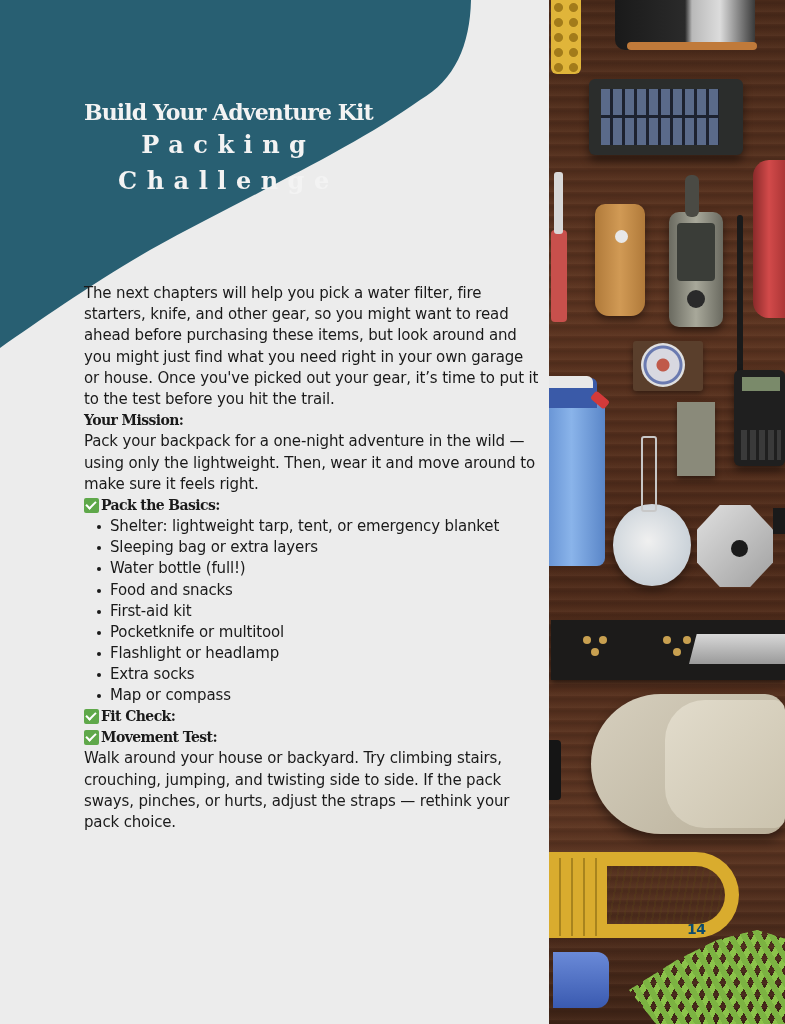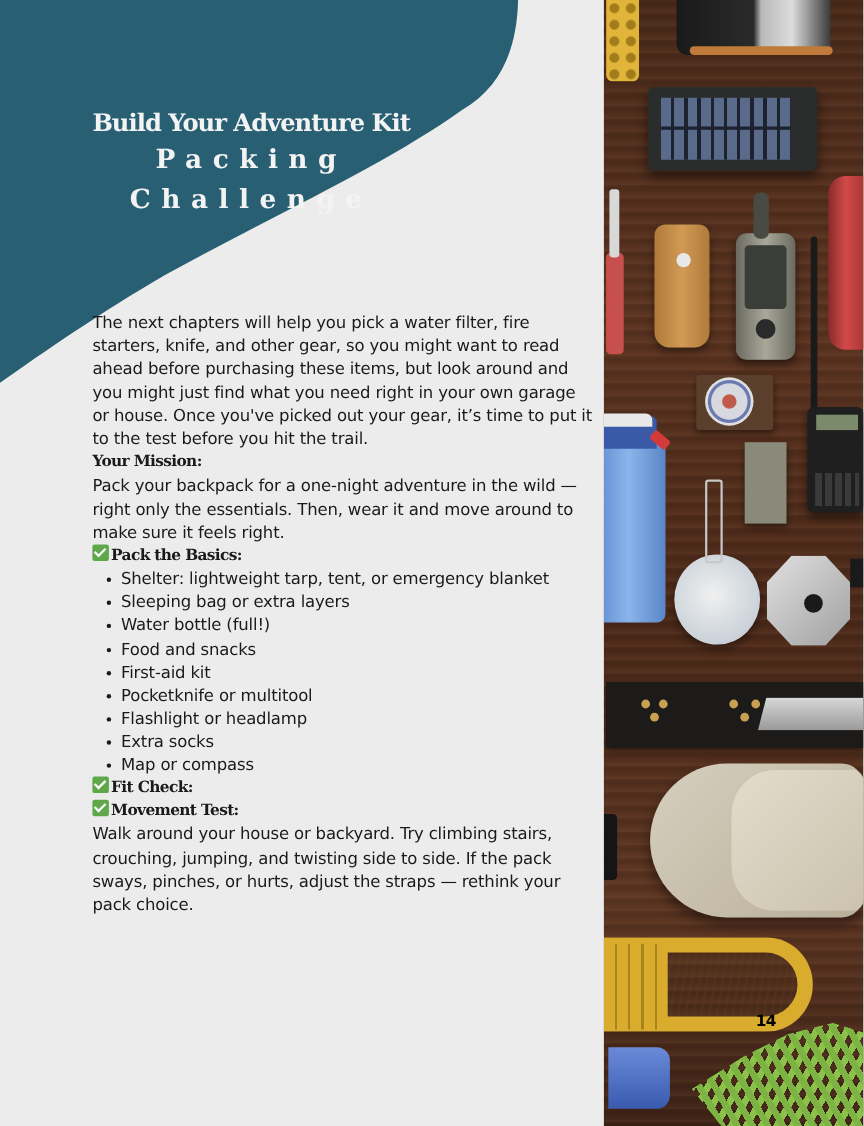--- a/index.html
+++ b/index.html
@@ -25,21 +25,21 @@
   }
 
   .content {
     position:absolute; left:84px; top:283px; width:458px;
     font-size:15px; line-height:21.2px; letter-spacing:-0.15px;
   }
   .content p { margin:0; }
   .heading {
     font-family:"DejaVu Serif", serif; font-weight:bold;
     font-size:14px; letter-spacing:-0.6px; line-height:21.2px;
-    display:flex; 
+    display:flex; align-items:center;
   }
   .check {
     display:inline-block; width:15px; height:15px; background:#5fa84a;
     border-radius:2px; margin-right:2px; position:relative; flex:none;
   }
   .check::after {
     content:""; position:absolute; left:4px; top:1px; width:4px; height:8px;
     border:solid #fff; border-width:0 2.5px 2.5px 0; transform:rotate(45deg);
   }
   ul.basics { margin:0; padding:0 0 0 26px; list-style:none; }
@@ -50,21 +50,21 @@
   }
 
   
   .photo { position:absolute; left:549px; top:0; width:236px; height:1024px; overflow:hidden;
     background:
       repeating-linear-gradient(180deg, rgba(0,0,0,0) 0px, rgba(0,0,0,0.10) 3px, rgba(0,0,0,0) 7px, rgba(255,200,150,0.05) 12px),
       linear-gradient(180deg,#4a2a1a 0%,#5a3320 30%,#4b2919 55%,#5c3522 80%,#3e2316 100%);
   }
   .obj { position:absolute; }
   .page-num {
-    position:absolute; left:687px; top:921px; color:#000000; font-size:14px; font-weight:bold;
+    position:absolute; left:687px; top:921px; color:#0c4a6e; font-size:14px; font-weight:bold;
     font-family:"DejaVu Sans", sans-serif; letter-spacing:-0.5px;text-align:right;
   }
 </style>
 </head>
 <body>
 
 <div class="page">
 
   <svg class="swoosh" viewBox="0 0 549 360" preserveAspectRatio="none">
     <path d="M0,0 L471,0 C470,45 455,80 420,100 C350,150 250,195 150,250 C90,285 40,320 0,348 Z" fill="#285f72"></path>
@@ -75,21 +75,21 @@
     <div class="title-sub">Packing</div>
     <div class="title-sub">Challenge</div>
   </div>
 
   <div class="content">
     <p>The next chapters will help you pick a water filter, fire starters, knife, and other gear, so you might want to read ahead before purchasing these items, but look around and you might just find what you need right in your own garage or house.  Once you've picked out your gear, it’s time to put it to the test before you hit the trail.</p>
 
     <div class="heading">
       <span>Your Mission:</span>
     </div>
-    <p>Pack your backpack for a one-night adventure in the wild — right only the essentials. Then, wear it and move around to make sure it feels right.</p>
+    <p>Pack your backpack for a one-night adventure in the wild — using only the lightweight. Then, wear it and move around to make sure it feels right.</p>
 
     <div class="heading">
       <span class="check"></span>
       <span>Pack the Basics:</span>
     </div>
     <ul class="basics">
       <li>Shelter: lightweight tarp, tent, or emergency blanket</li>
       <li>Sleeping bag or extra layers</li>
       <li>Water bottle (full!)</li>
       <li>Food and snacks</li>

